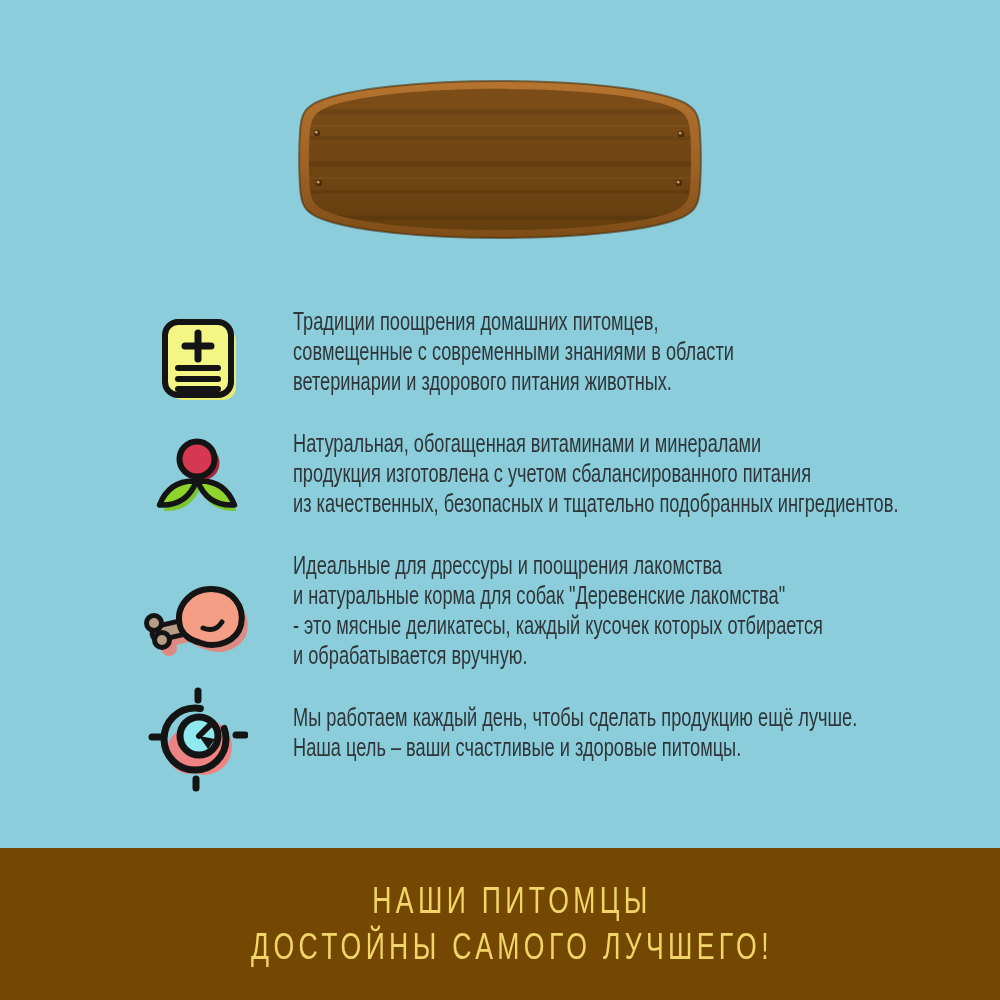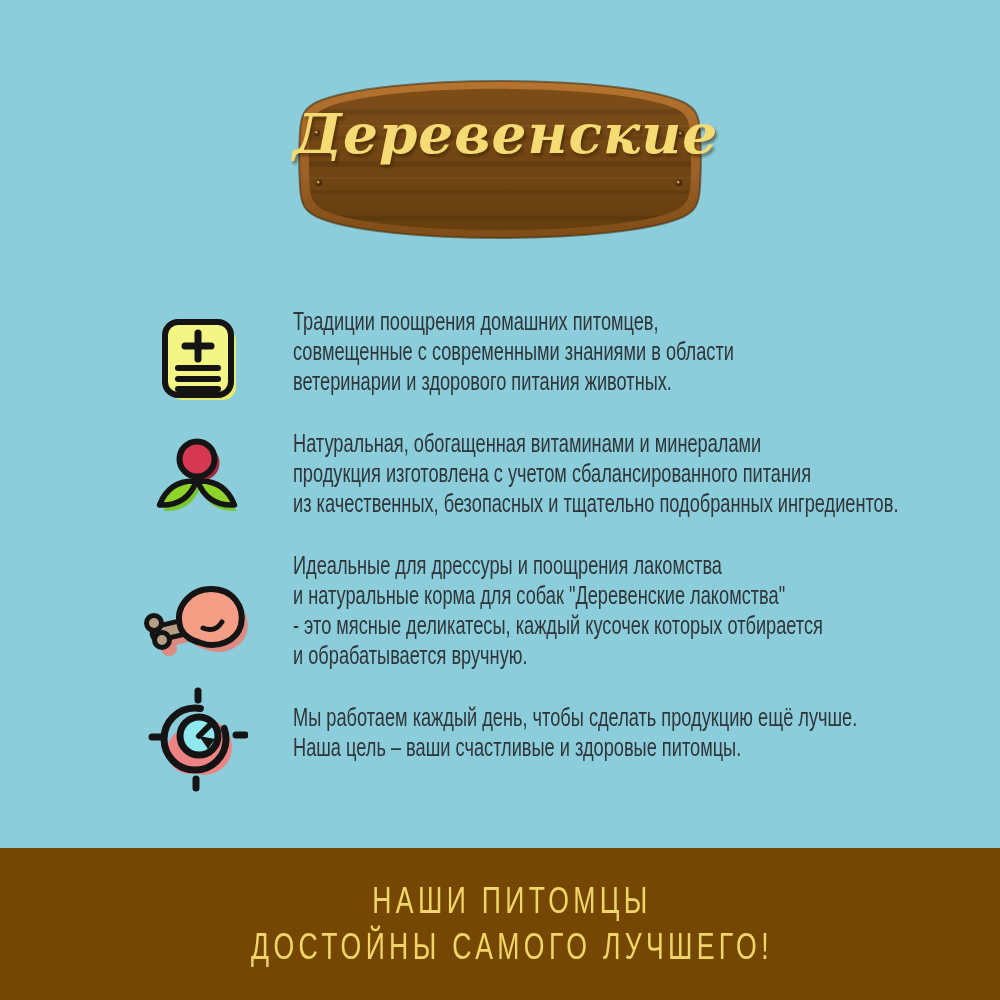--- a/index.html
+++ b/index.html
@@ -89,21 +89,20 @@
         <circle cx="24" cy="73" r="3.2" fill="rgba(30,15,0,0.45)"></circle>
           <circle cx="23.2" cy="72.2" r="1.4" fill="#C89B63"></circle>
         <circle cx="26" cy="123" r="3.2" fill="rgba(30,15,0,0.45)"></circle>
           <circle cx="25.2" cy="122.2" r="1.4" fill="#C89B63"></circle>
         <circle cx="388" cy="74" r="3.2" fill="rgba(30,15,0,0.45)"></circle>
           <circle cx="387.2" cy="73.2" r="1.4" fill="#C89B63"></circle>
         <circle cx="386" cy="123" r="3.2" fill="rgba(30,15,0,0.45)"></circle>
           <circle cx="385.2" cy="122.2" r="1.4" fill="#C89B63"></circle>
       </g>
     </svg>
-    <div class="sign-title sign-line1">Деревенские</div>
   </div>
 
   <div class="feature-icon" id="icon1">
     <svg viewBox="0 0 80 84">
       <rect x="10" y="9" width="66" height="72" rx="13" fill="#E8EC6E"></rect>
       <rect x="5" y="3" width="66" height="73" rx="13" fill="#F3F584" stroke="#141414" stroke-width="6"></rect>
       <g stroke="#141414" stroke-width="7" stroke-linecap="round">
         <path d="M 38,14 V 40"></path>
           <path d="M 25,27 H 51"></path>
       </g>

